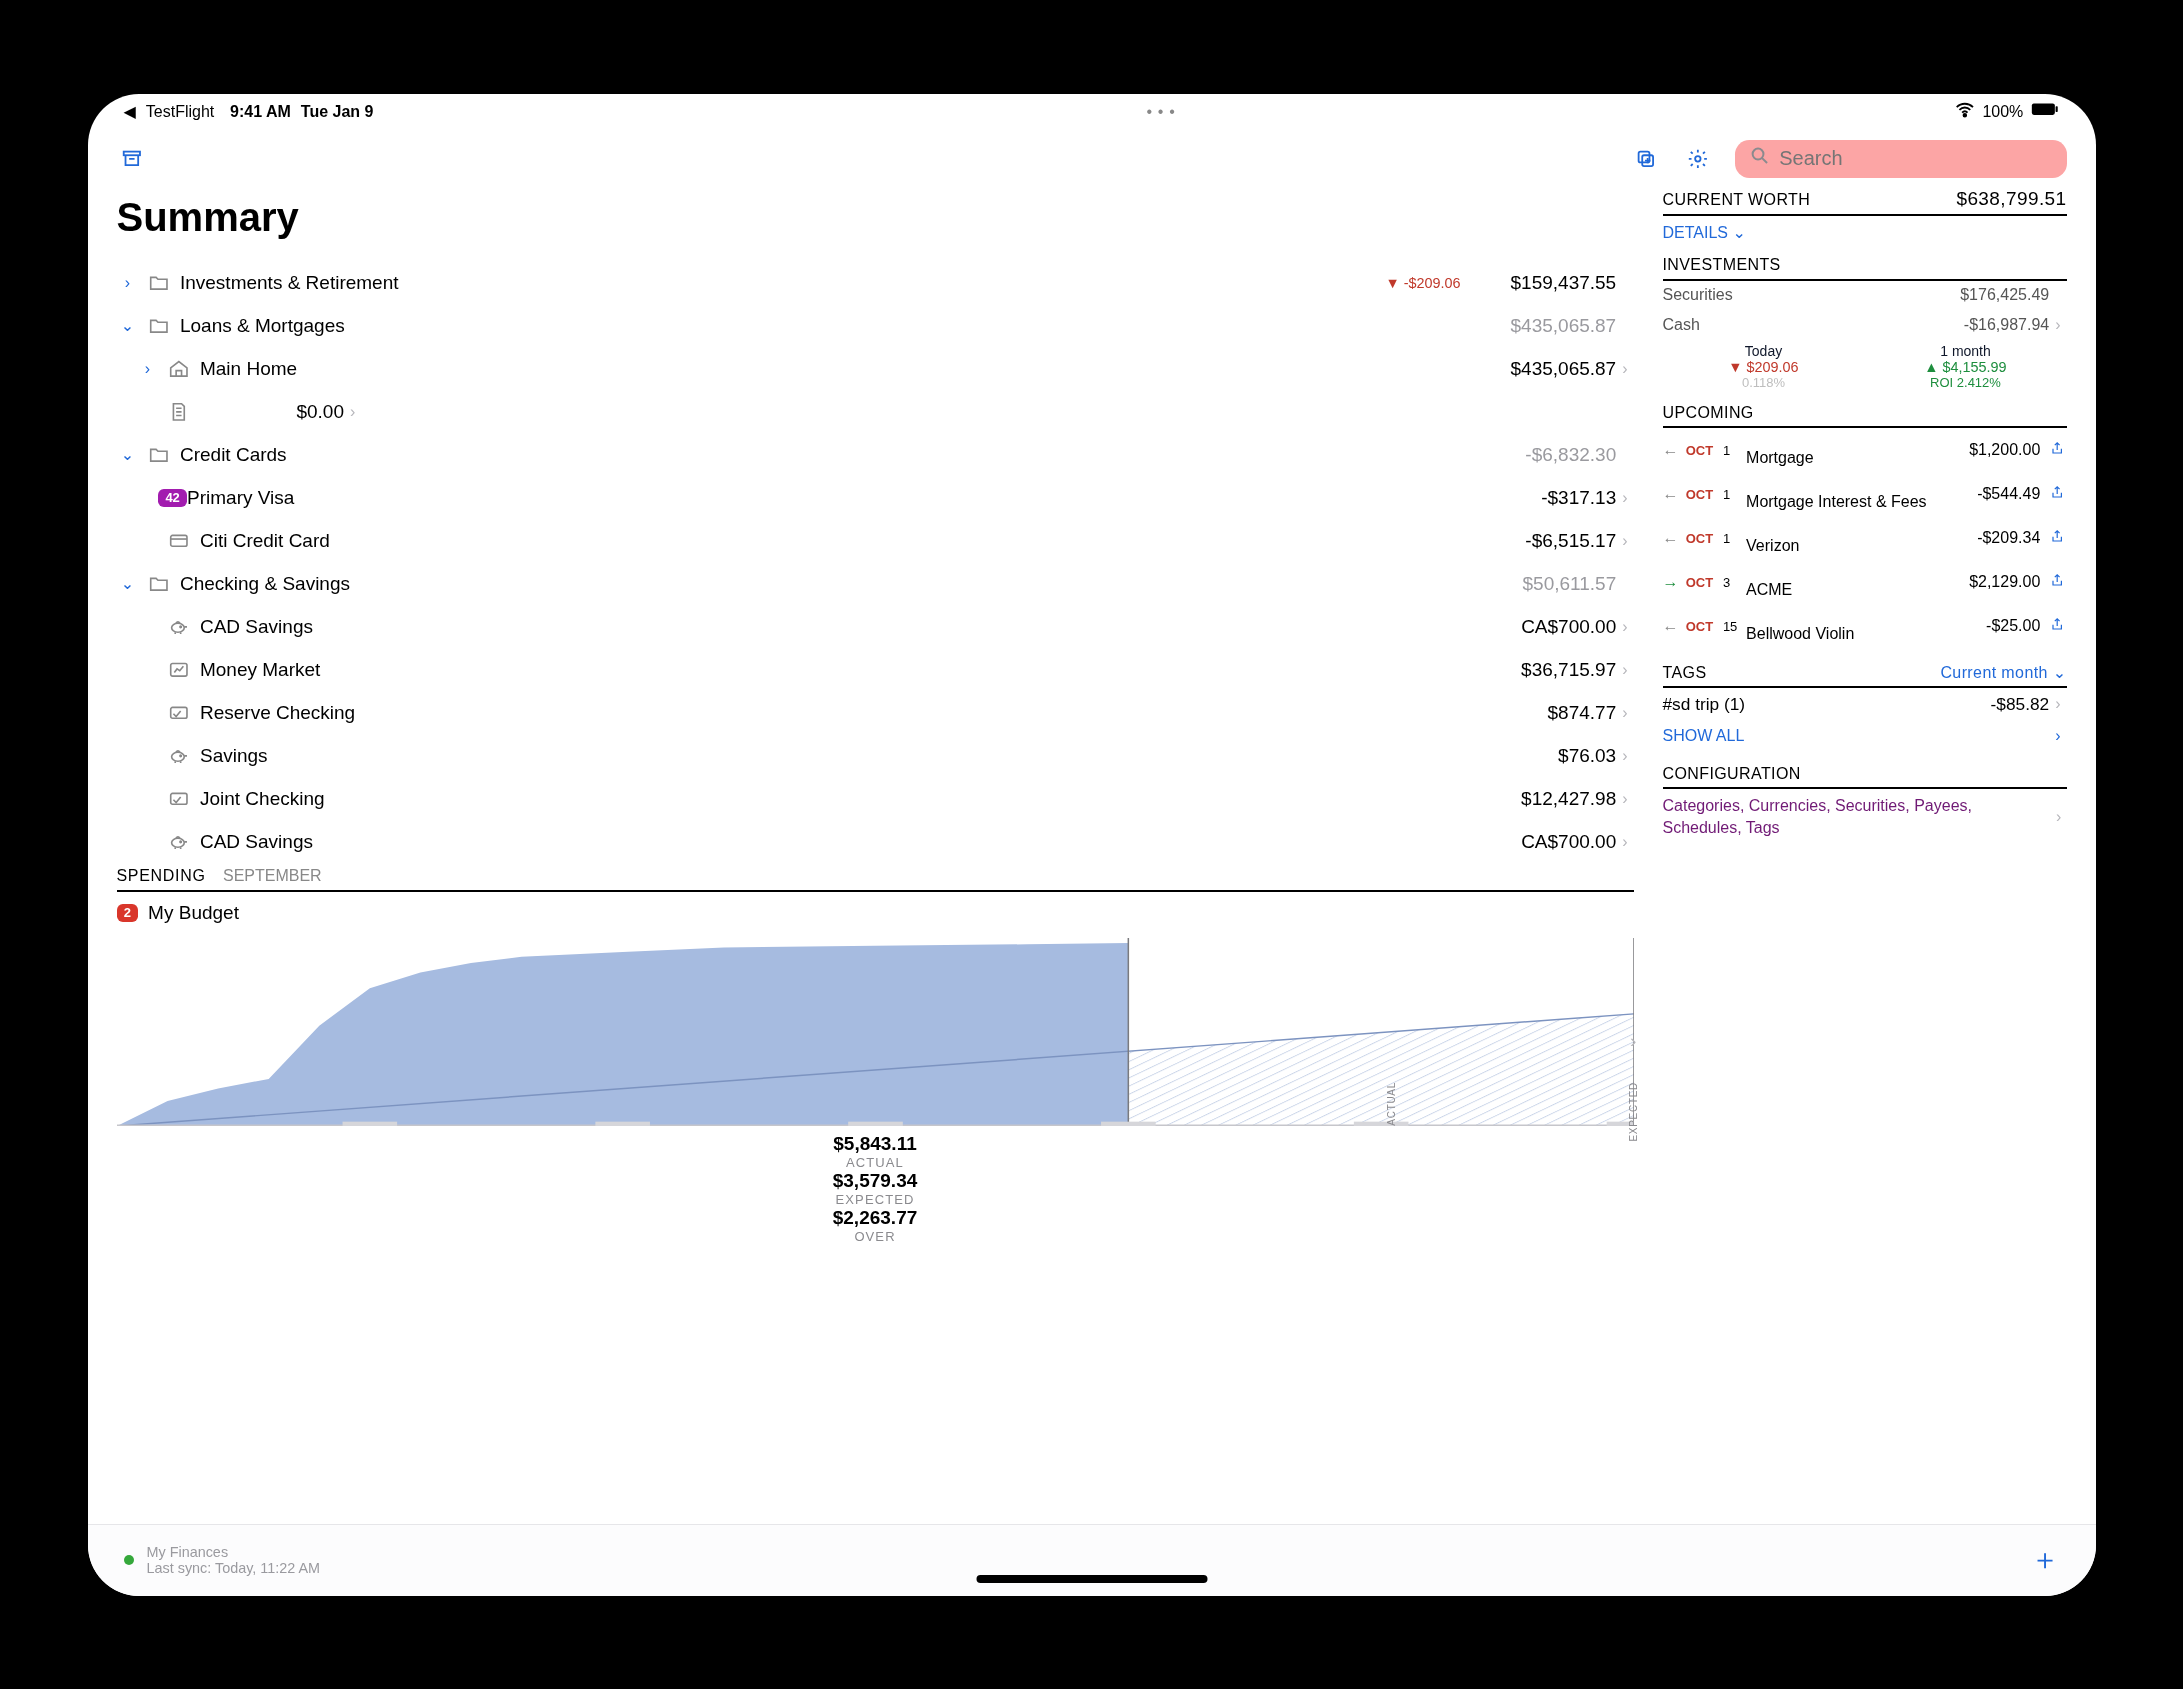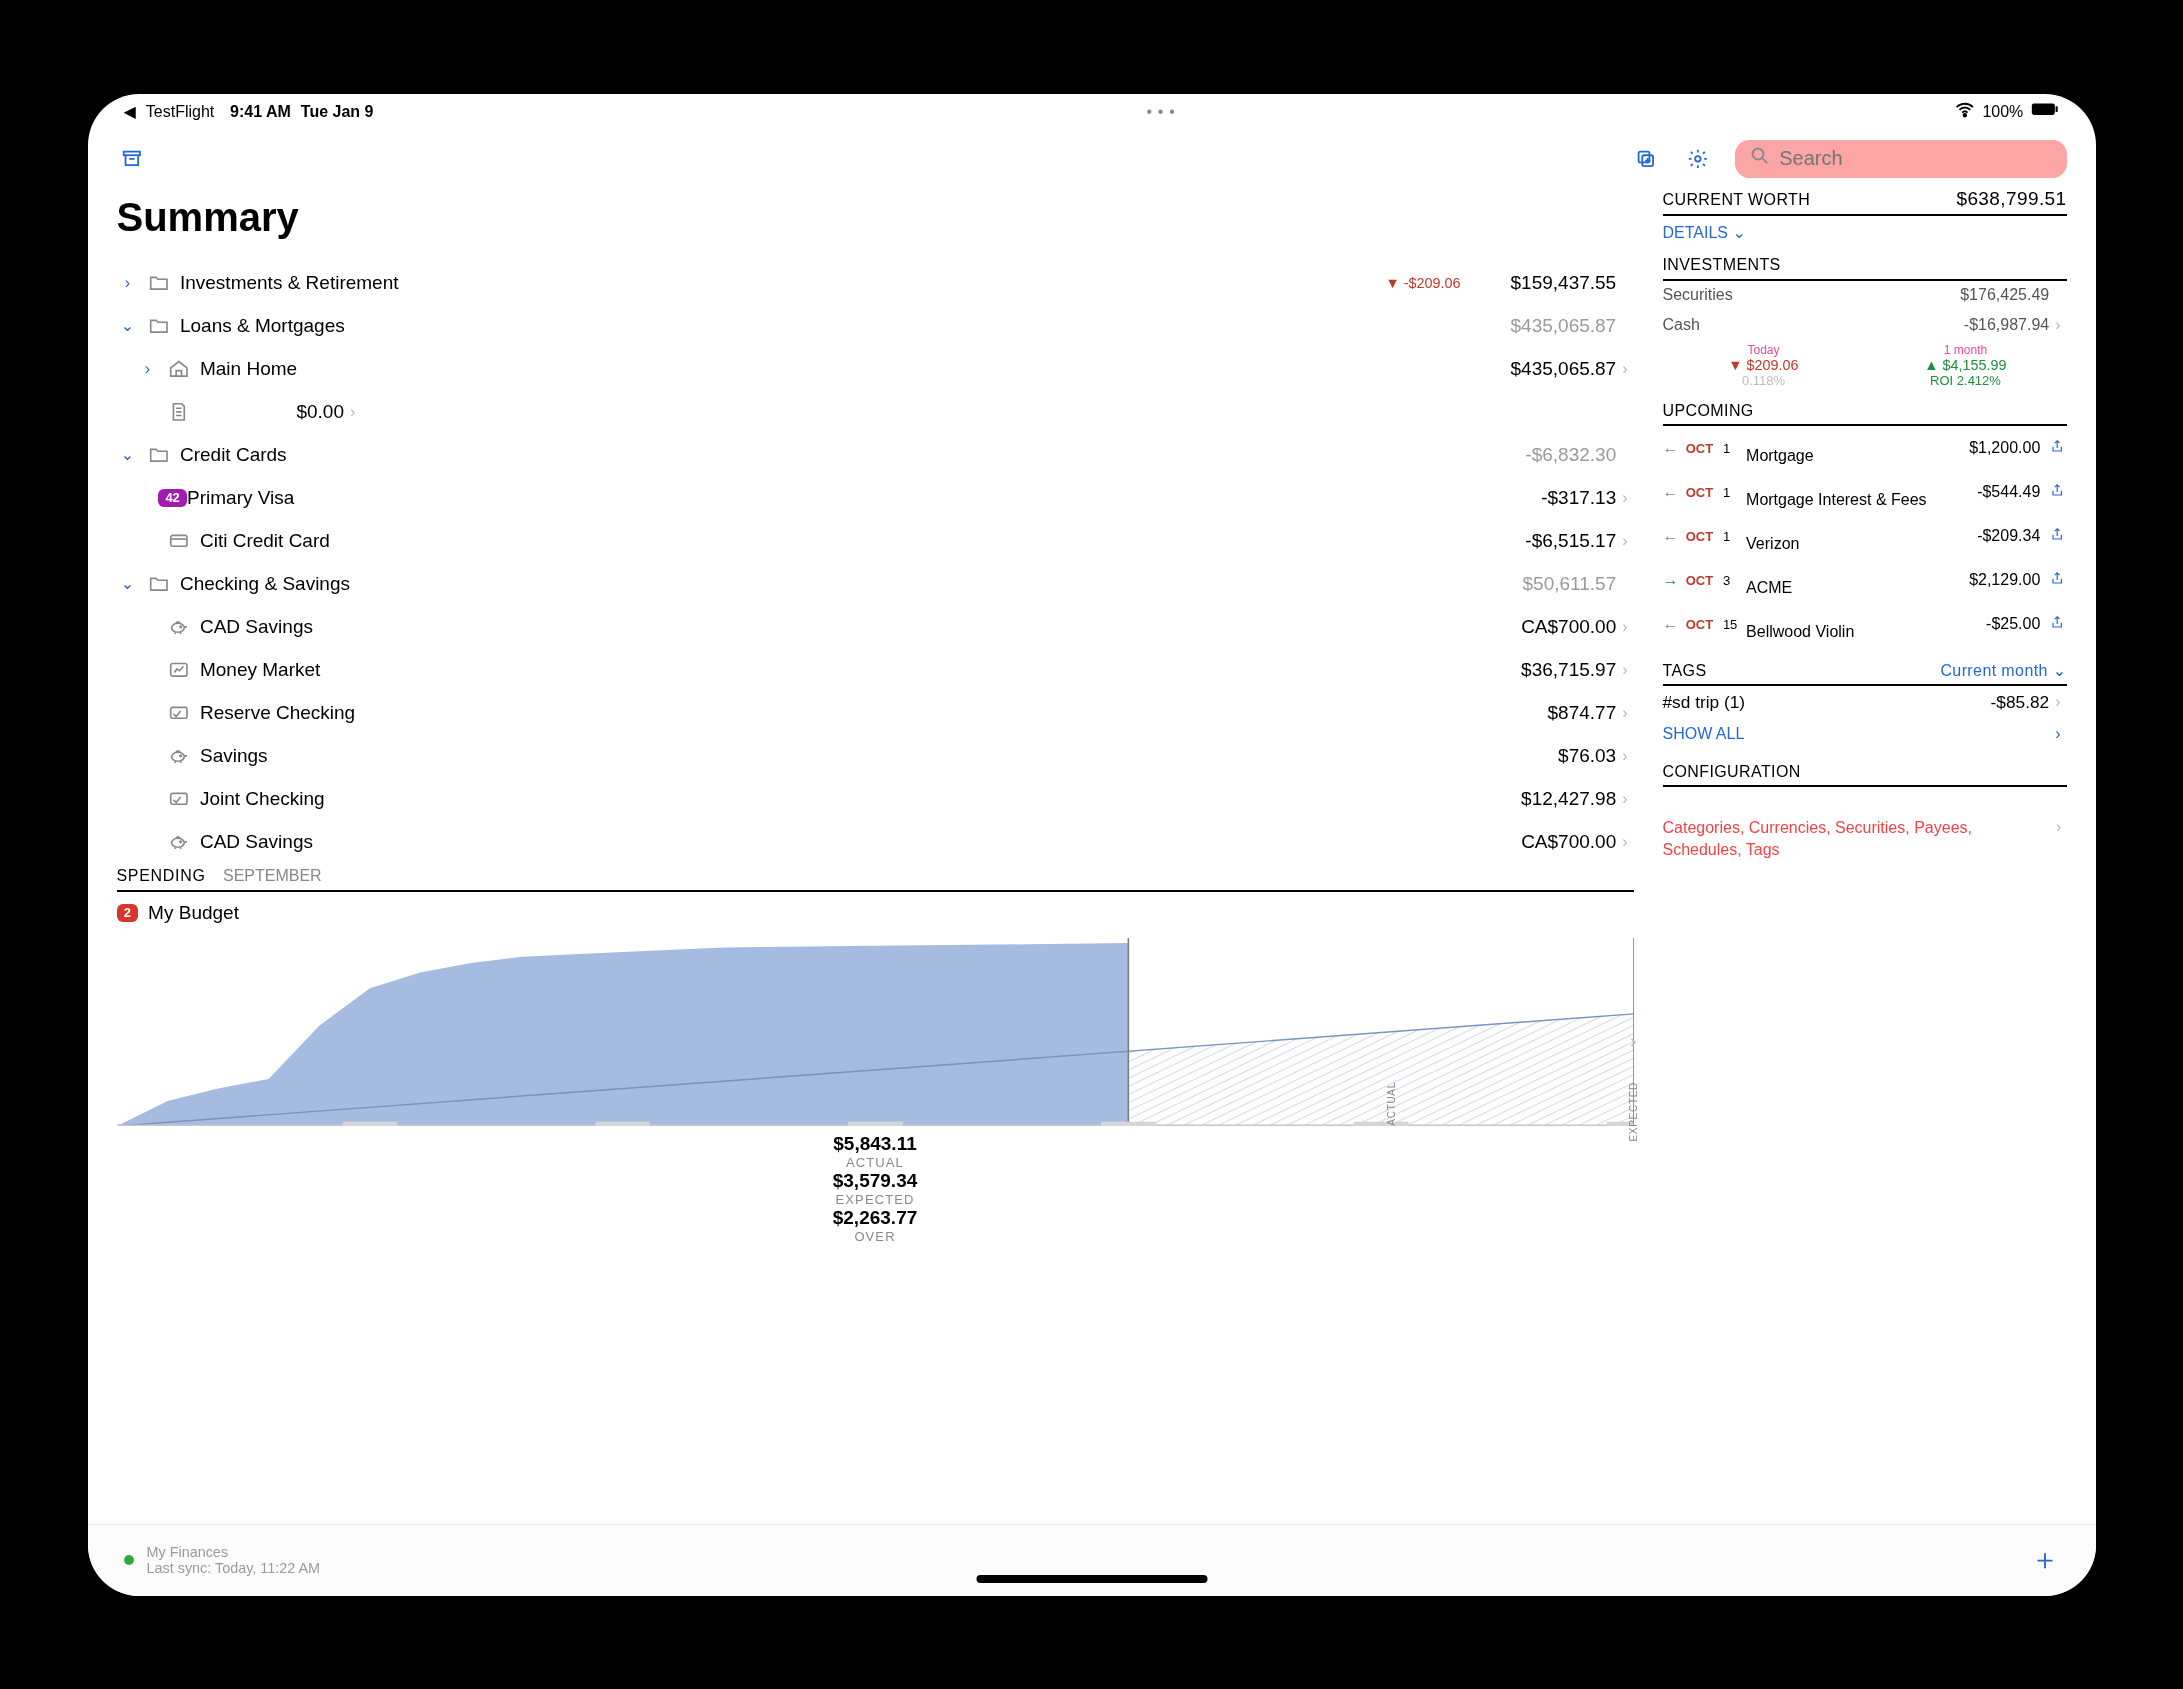--- a/index.html
+++ b/index.html
@@ -65,35 +65,35 @@
   .side-sec-hdr { display:flex; justify-content:space-between; align-items:baseline; border-bottom:2.2px solid #000; padding-bottom:4.3px; font-size:16px; letter-spacing:0.4px; }
   .side-sec-hdr .r { font-weight:400; }
   .side-row { display:flex; align-items:center; font-size:17.3px; padding:5.8px 0; }
   .side-row .lbl { flex:1; }
   .side-row .val { text-align:right; font-variant-numeric:tabular-nums; }
   .side-row .chev { width:17.3px; color:#b7b7bc; font-size:16px; text-align:center; }
   .side-row.small { font-size:16px; color:#555; }
   .link { color:#2169d9; font-size:16px; }
   .inv-perf { display:flex; padding-top:2.9px; }
   .inv-perf .col { flex:1; text-align:center; font-size:14.4px; }
-  .inv-perf .period { color:#ec4899; font-size:12px; }
+  .inv-perf .period { color:#0f172a; font-size:14px; }
   .inv-perf .red { color:#c0392b; }
   .inv-perf .green { color:#1e8e3e; }
   .inv-perf .sub { color:#bebebe; font-size:13px; }
 
   .up-row { display:flex; align-items:center; font-size:16px; padding:5px 0; gap:7.2px; }
   .up-row .arrow { width:16px; color:#888; }
   .up-row .arrow.green { color:#1e8e3e; }
   .up-row .mon { color:#c0392b; font-size:13px; font-weight:600; width:30px; }
   .up-row .day { font-size:13px; width:16px; }
   .up-row .name { flex:1;margin-top:16px; }
   .up-row .amt { font-variant-numeric:tabular-nums; }
   .up-row .share { color:#2169d9; width:19px; text-align:center; }
 
-  .config-text { font-size:16px; color:#ef4444; line-height:1.4;margin-top:24px; }
+  .config-text { font-size:16px; color:#701a75; line-height:1.4; }
 
   
   .footer { height:72px; border-top:0.7px solid #e6e6e9; background:#fcfcfd; display:flex; align-items:center; padding:0 36px; font-size:14.4px; color:#9a9a9f; gap:13px; }
   .footer .dot { width:10px; height:10px; background:#35a83b; border-radius:50%; }
   .footer .spacer { flex:1; }
   .footer .plus { color:#2169d9; font-size:29px; font-weight:300; }
   .home-ind { position:absolute; bottom:13px; left:50%; transform:translateX(-50%); width:231px; height:7.2px; background:#000; border-radius:4.3px; }
 
   svg.ico { width:21.7px; height:21.7px; }
 </style>

